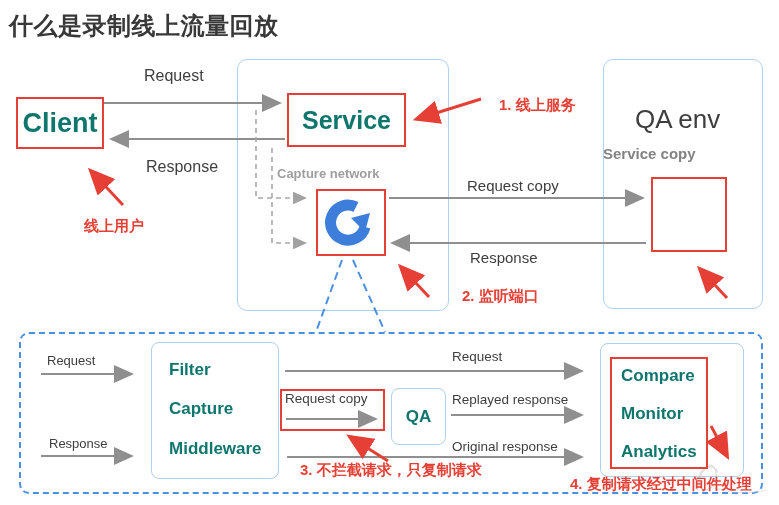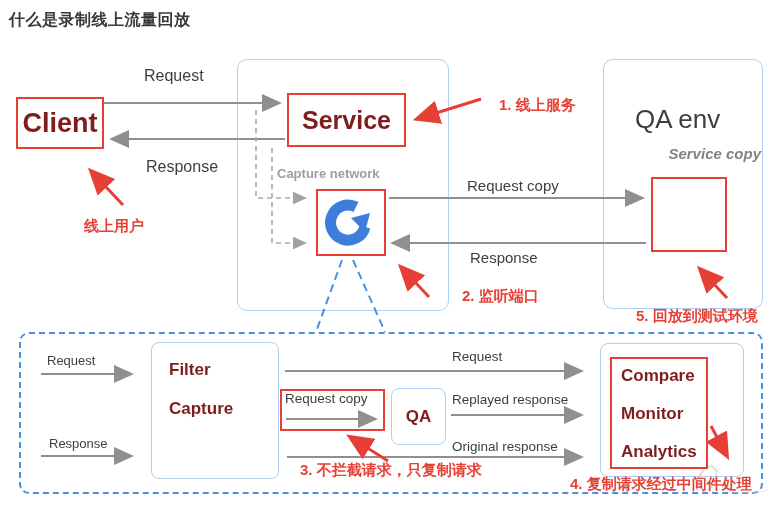--- a/index.html
+++ b/index.html
@@ -1,44 +1,45 @@
 <!DOCTYPE html>
 <html><head>
 <meta charset="utf-8">
 <style>
   html,body{margin:0;padding:0;background:#ffffff;}
   .stage{position:relative;width:779px;height:505px;background:#ffffff;
          font-family:"Liberation Sans",sans-serif;overflow:hidden;}
   .abs{position:absolute;}
-  .title{position:absolute;left:9px;top:10px;font-size:16px;font-weight:bold;color:#383838;letter-spacing:.5px;}
+  .title{position:absolute;left:9px;top:10px;font-size:24px;font-weight:bold;color:#383838;letter-spacing:.5px;}
   .panel{position:absolute;border:1.5px solid #aed0f2;border-radius:10px;background:#ffffff;z-index:1;}
   .panel-dashed{position:absolute;border:2px dashed #4a90e2;border-radius:10px;background:transparent;z-index:1;}
   .bluebox{position:absolute;border:1.5px solid #aed0f2;border-radius:8px;background:#ffffff;z-index:2;}
   .redbox{position:absolute;border:2.5px solid #e64036;background:transparent;z-index:10;}
   .overlay{position:absolute;left:0;top:0;z-index:5;pointer-events:none;}
   .lbl{position:absolute;font-weight:normal;color:#3e3e3e;white-space:nowrap;z-index:10;}
   .red-lbl{position:absolute;color:#e64036;font-size:15px;font-weight:600;white-space:nowrap;z-index:12;}
   .gray-lbl{position:absolute;color:#9e9e9e;font-weight:600;white-space:nowrap;z-index:10;}
   .center{display:flex;align-items:center;justify-content:center;}
-  .boxtext{font-weight:bold;color:#7f1d1d;}
+  .boxtext{font-weight:bold;color:#0f766e;}
 </style>
 </head>
 <body>
 
 <div class="stage">
 
   <div class="title">什么是录制线上流量回放</div>
 
   <div class="panel" style="left:237px;top:59px;width:210px;height:250px;"></div>
   <div class="panel" style="left:603px;top:59px;width:158px;height:248px;"></div>
   <div class="panel-dashed" style="left:19px;top:332px;width:740px;height:158px;"></div>
 
   <div class="bluebox" style="left:151px;top:342px;width:126px;height:135px;">
     <div class="boxtext abs" style="left:17px;top:17px;font-size:17px;">Filter</div>
     <div class="boxtext abs" style="left:17px;top:56px;font-size:17px;">Capture</div>
+    <div class="boxtext abs" style="left:17px;top:96px;font-size:17px;">Middleware</div>
   </div>
   <div class="bluebox center" style="left:391px;top:388px;width:53px;height:55px;">
     <span class="boxtext" style="font-size:17px;">QA</span>
   </div>
   <div class="bluebox" style="left:600px;top:343px;width:142px;height:132px;"></div>
   <div class="redbox" style="left:610px;top:357px;width:94px;height:108px;">
     <div class="boxtext abs" style="left:9px;top:7px;font-size:17px;">Compare</div>
     <div class="boxtext abs" style="left:9px;top:45px;font-size:17px;">Monitor</div>
     <div class="boxtext abs" style="left:9px;top:83px;font-size:17px;">Analytics</div>
   </div>
@@ -107,28 +108,27 @@
   <div class="redbox" style="left:280px;top:389px;width:101px;height:38px;"></div>
   <div class="lbl" style="left:285px;top:391px;font-size:13.5px;">Request copy</div>
 
   <div class="lbl" style="left:144px;top:67px;font-size:16px;">Request</div>
   <div class="lbl" style="left:146px;top:158px;font-size:16px;">Response</div>
   <div class="gray-lbl" style="left:277px;top:166px;font-size:13px;">Capture network</div>
   <div class="lbl" style="left:467px;top:177px;font-size:15px;">Request copy</div>
   <div class="lbl" style="left:470px;top:249px;font-size:15px;">Response</div>
 
   <div class="lbl" style="left:603px;top:104px;width:158px;text-align:left;font-size:26px;padding-left:32px;">QA env</div>
-  <div class="gray-lbl" style="left:603px;top:145px;width:158px;text-align:right;font-size:15px;color:#838383;font-style:italic;">Service copy</div>
+  <div class="gray-lbl" style="left:603px;top:145px;width:158px;text-align:left;font-size:15px;color:#838383;">Service copy</div>
 
   <div class="lbl" style="left:47px;top:353px;font-size:13px;">Request</div>
   <div class="lbl" style="left:49px;top:436px;font-size:13px;">Response</div>
   <div class="lbl" style="left:452px;top:349px;font-size:13.5px;">Request</div>
   <div class="lbl" style="left:452px;top:392px;font-size:13.5px;">Replayed response</div>
   <div class="lbl" style="left:452px;top:439px;font-size:13.5px;">Original response</div>
 
   <div class="red-lbl" style="left:499px;top:96px;">1. 线上服务</div>
   <div class="red-lbl" style="left:84px;top:217px;">线上用户</div>
   <div class="red-lbl" style="left:462px;top:287px;">2. 监听端口</div>
-  <div class="red-lbl" style="left:636px;top:307px;">5. 回放到测试环境</div>
   <div class="red-lbl" style="left:300px;top:461px;">3. 不拦截请求，只复制请求</div>
   <div class="red-lbl" style="left:570px;top:475px;">4. 复制请求经过中间件处理</div>
 
 </div>
 
 </body></html>

